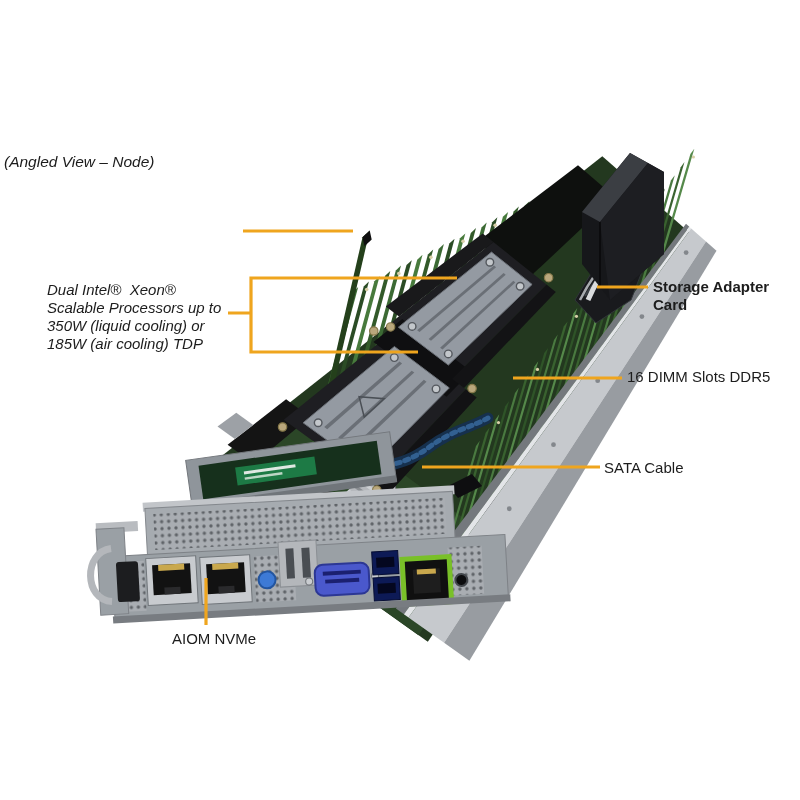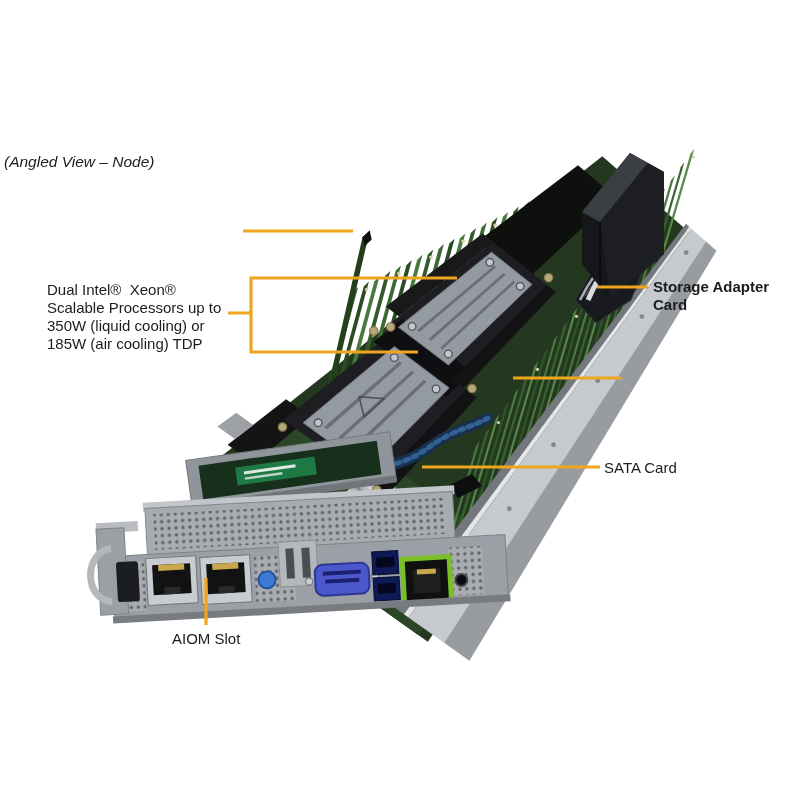--- a/index.html
+++ b/index.html
@@ -247,20 +247,21 @@
     <path class="callout-line" d="M243,231 L353,231" stroke="#EFA51E"></path>
     <path class="callout-line" d="M457,278 L251,278 L251,352 L418,352 M228,313 L251,313" stroke="#EFA51E"></path>
     <path class="callout-line" d="M648,287 L597,287" stroke="#EFA51E"></path>
     <path class="callout-line" d="M622,378 L513,378" stroke="#EFA51E"></path>
     <path class="callout-line" d="M600,467 L422,467" stroke="#EFA51E"></path>
     <path class="callout-line" d="M206,578 L206,625" stroke="#EFA51E"></path>
   </g>
 </svg>
 
 <div class="label caption" style="left:4px;top:153px;">(Angled View – Node)</div>
-<div class="label" style="left:47px;top:281px;">Dual Intel®  Xeon®
+<div class="label" style="left:47px;top:281px;font-style:italic;">Dual Intel®  Xeon®
 Scalable Processors up to
 350W (liquid cooling) or
 185W (air cooling) TDP</div>
 <div class="label" style="left:653px;top:278px;font-weight:bold;">Storage Adapter Card</div>
-<div class="label" style="left:604px;top:459px;">SATA Card</div>
-<div class="label" style="left:172px;top:630px;">AIOM Slot</div>
+<div class="label" style="left:627px;top:368px;">16 DIMM Slots DDR5</div>
+<div class="label" style="left:604px;top:459px;">SATA Cable</div>
+<div class="label" style="left:172px;top:630px;">AIOM NVMe</div>
 </div>
 
 </body></html>

